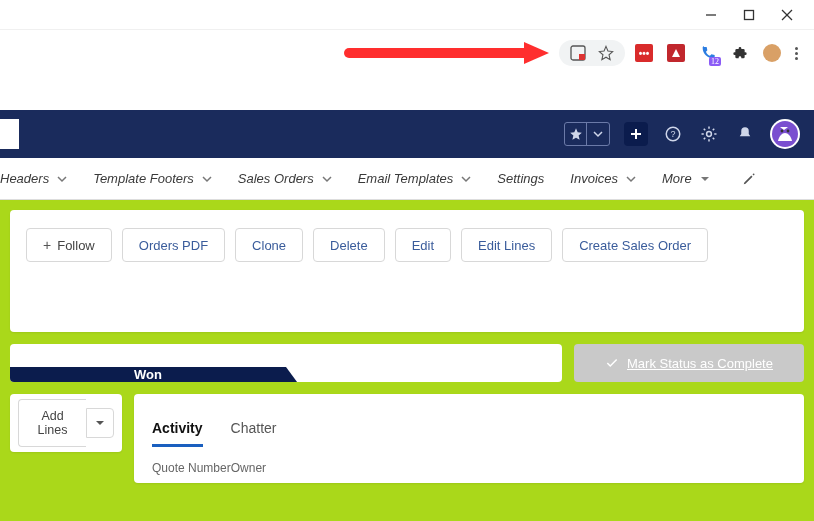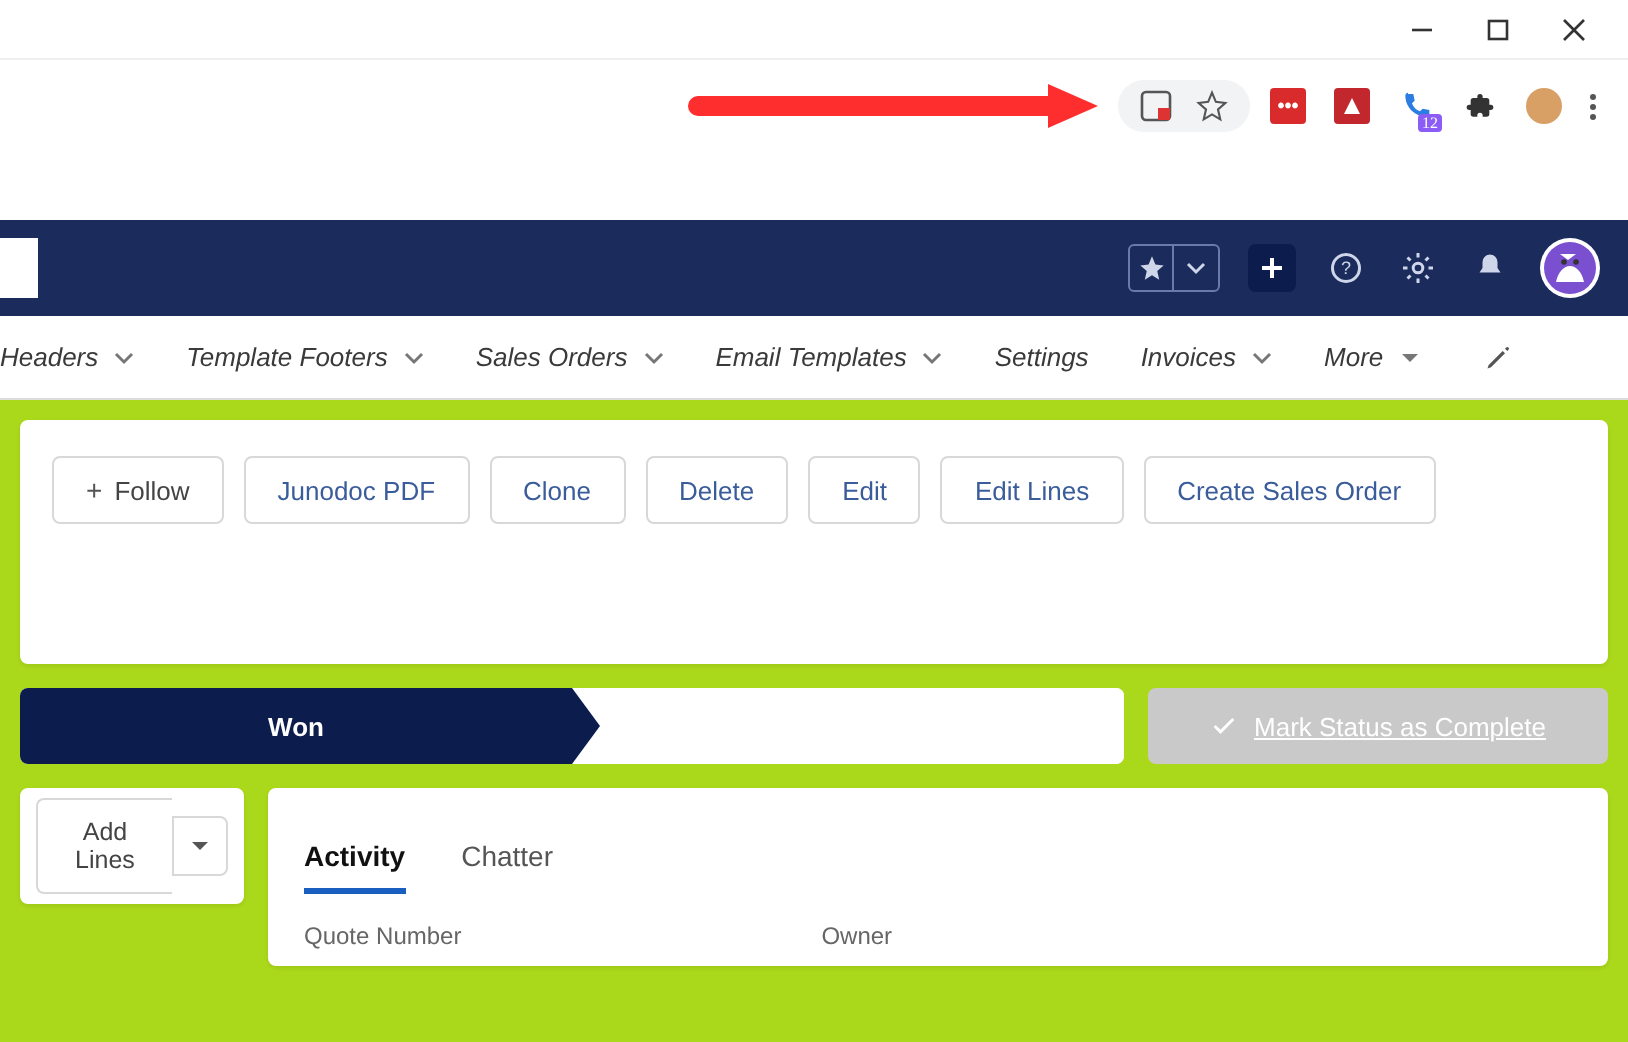--- a/index.html
+++ b/index.html
@@ -60,21 +60,21 @@
   .mark-complete { width:230px; background:#c9c9c9; color:#fff; border:none; border-radius:4px; font-size:13px; display:flex; align-items:center; justify-content:center; gap:8px; cursor:pointer;text-decoration:underline; }
 
   .bottom-row { display:flex; gap:12px; align-items:flex-start; }
   .left-card { width:112px; height:58px; display:flex; align-items:center; padding:18px 8px; gap:0;justify-content:flex-end; }
   .addlines-btn { border:1px solid #d8d8d8; background:#fff; border-radius:4px 0 0 4px; padding:9px 8px; font-size:12.5px; color:#444; border-right:none;}
   .addlines-drop { border:1px solid #d8d8d8; background:#fff; border-radius:0 4px 4px 0; padding:9px 8px; }
   .right-card { flex:1; padding:14px 18px 8px 18px; }
   .tabs { display:flex; gap:28px; font-size:14px; margin-bottom:14px; }
   .tab { padding-bottom:8px; color:#555; cursor:pointer;margin-top:12px; }
   .tab.active { color:#111; font-weight:700; border-bottom:3px solid #1a5fbf; }
-  .fields-row { display:flex; gap:180px; font-size:12px; color:#666; }
+  .fields-row { display:flex; font-size:12px; color:#666; }
 
   svg { display:block; }
 </style>
 </head>
 <body>
 
 <div class="window-controls">
   <div class="win-btn">
     <svg width="12" height="12">
         <line x1="1" y1="6" x2="11" y2="6" stroke="#333" stroke-width="1.3"></line>
@@ -254,42 +254,42 @@
 
 <div class="green-band">
 
   <div class="card actions-card">
     <div class="actions-row">
       <button class="pill-btn plain">
         <span class="plus-small">+</span>
         <span>Follow</span>
       </button>
       <button class="pill-btn">
-          <span>Junodoc PDF</span>
+          <span>Orders PDF</span>
         </button>
       <button class="pill-btn">
           <span>Clone</span>
         </button>
       <button class="pill-btn">
           <span>Delete</span>
         </button>
       <button class="pill-btn">
           <span>Edit</span>
         </button>
       <button class="pill-btn">
           <span>Edit Lines</span>
         </button>
       <button class="pill-btn">
           <span>Create Sales Order</span>
         </button>
     </div>
   </div>
 
   <div class="status-row">
-    <div class="status-path card" style="box-shadow:none;">
+    <div class="status-path card" style="box-shadow:none;align-items:flex-end;">
       <div class="status-seg won">
         <span>Won</span>
       </div>
       <div class="status-seg next"></div>
     </div>
     <button class="mark-complete">
       <svg width="14" height="14" viewBox="0 0 24 24">
           <path d="M4 12l5 5L20 6" fill="none" stroke="#fff" stroke-width="2.5"></path>
         </svg>
       <span>Mark Status as Complete</span>

